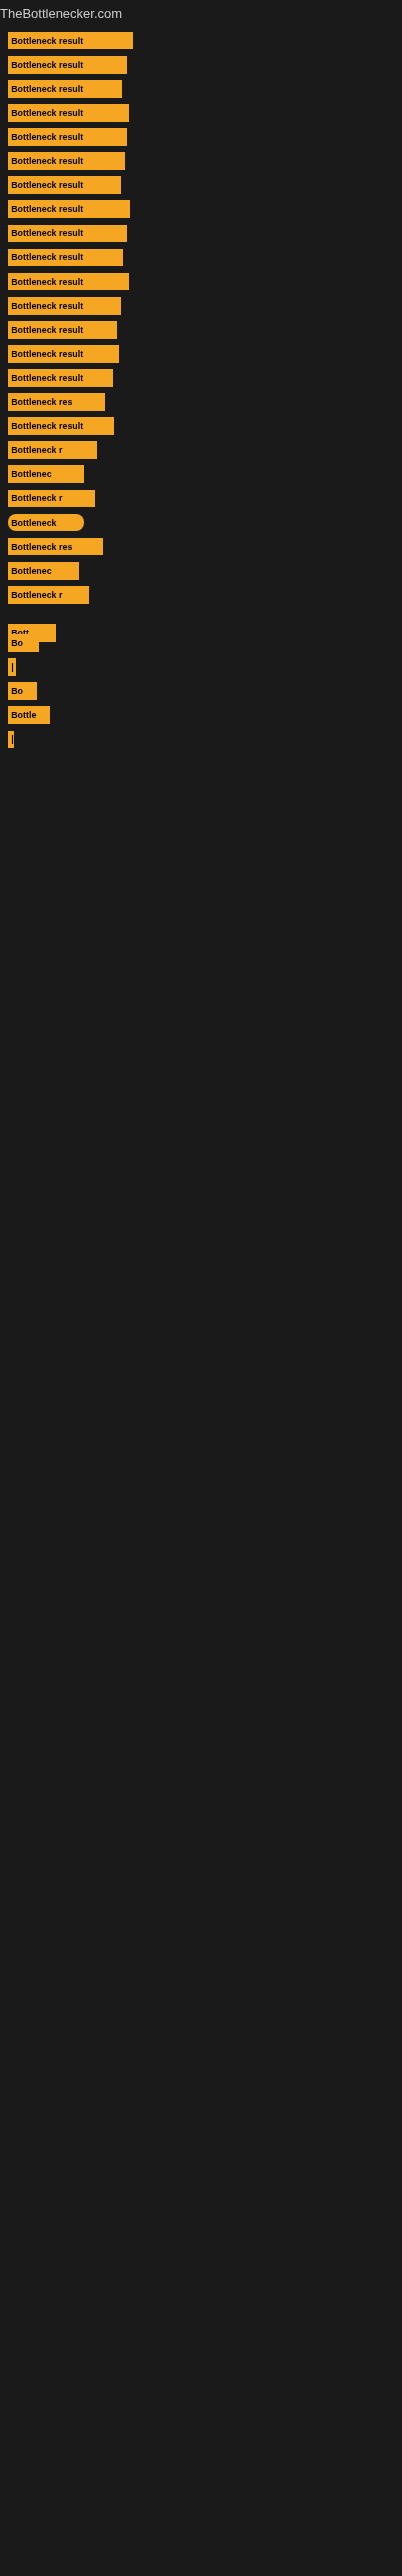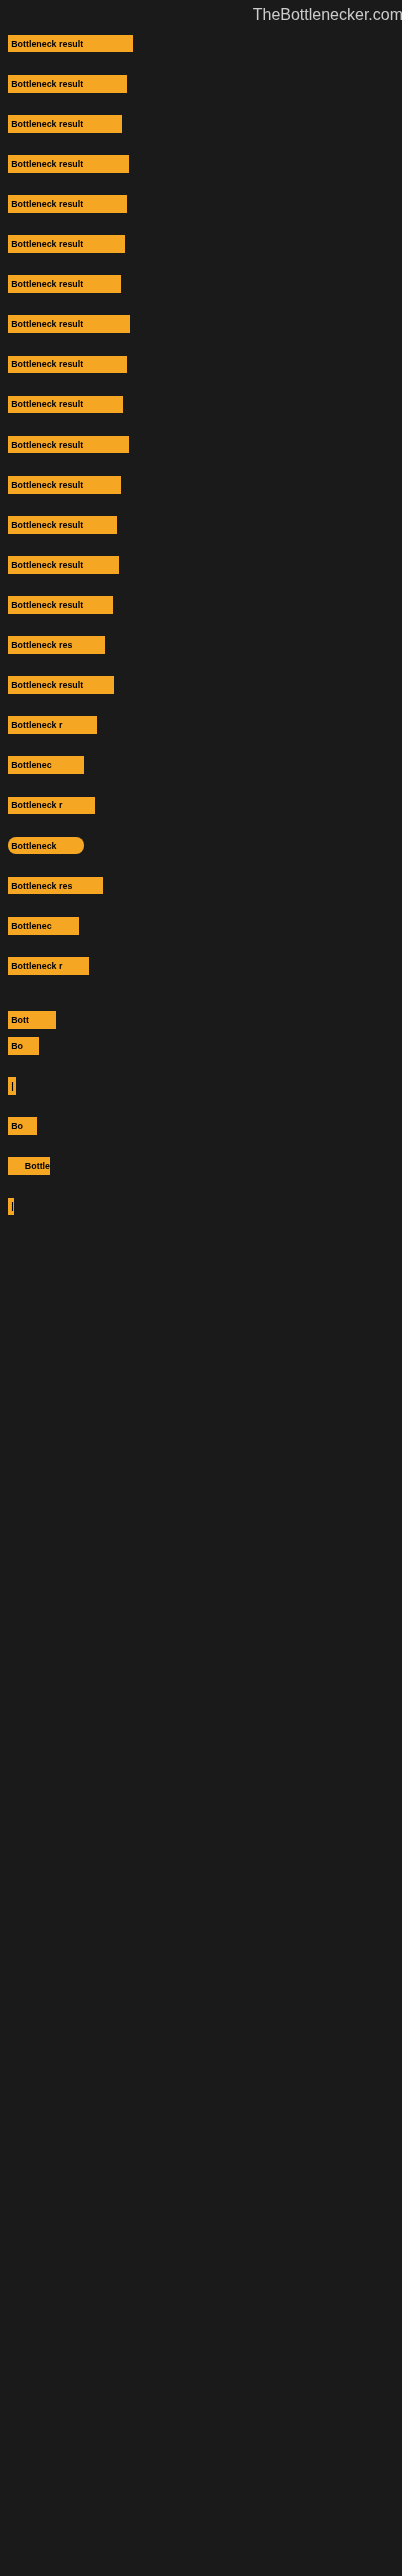--- a/index.html
+++ b/index.html
@@ -10,32 +10,32 @@
 
     body {
       width: 403px;
       min-height: 2576px;
       background-color: #1a1a1a;
       font-family: Arial, sans-serif;
       position: relative;
     }
 
     .site-title {
-      text-align: right;
+      text-align: left;
       color: #cccccc;
-      font-size: 16px;
+      font-size: 13px;
       padding: 6.4px 0 3.2px 0;
       font-weight: normal;
     }
 
     .bars-container {
       padding: 4.8px 8px;
       display: flex;
       flex-direction: column;
-      gap: 16px;
+      gap: 0px;
     }
 
     .bar-row {
       display: flex;
       align-items: center;
       margin-bottom: 1.6px;
       height: 22.5px;
     }
 
     .bar {
@@ -196,21 +196,21 @@
       <div class="bar" style="width: 8px;">
         <span class="bar-label">|</span>
       </div>
     </div>
     <div class="bar-row">
       <div class="bar" style="width: 29px;">
         <span class="bar-label">Bo</span>
       </div>
     </div>
     <div class="bar-row">
-      <div class="bar" style="width: 42px; justify-content: flex-end;">
+      <div class="bar" style="width: 42px;">
         <span class="bar-label">Bottle</span>
       </div>
     </div>
     <div class="bar-row">
       <div class="bar" style="width: 6.4px;">
         <span class="bar-label">|</span>
       </div>
     </div>
   </div>
 

